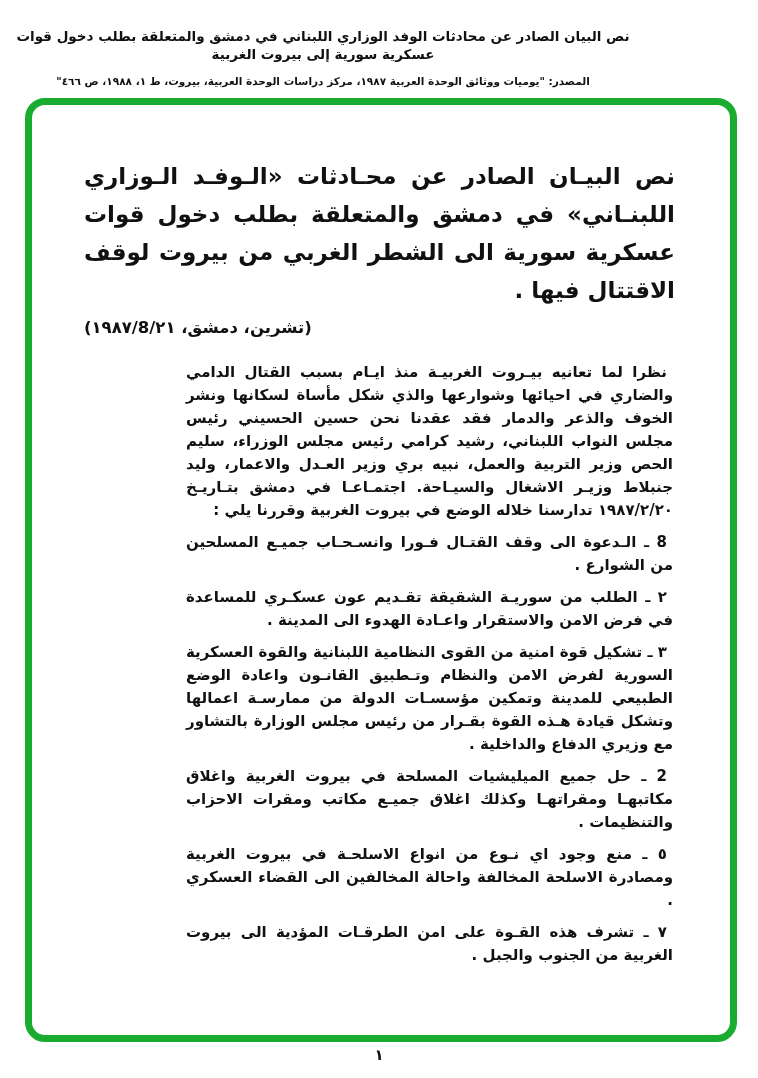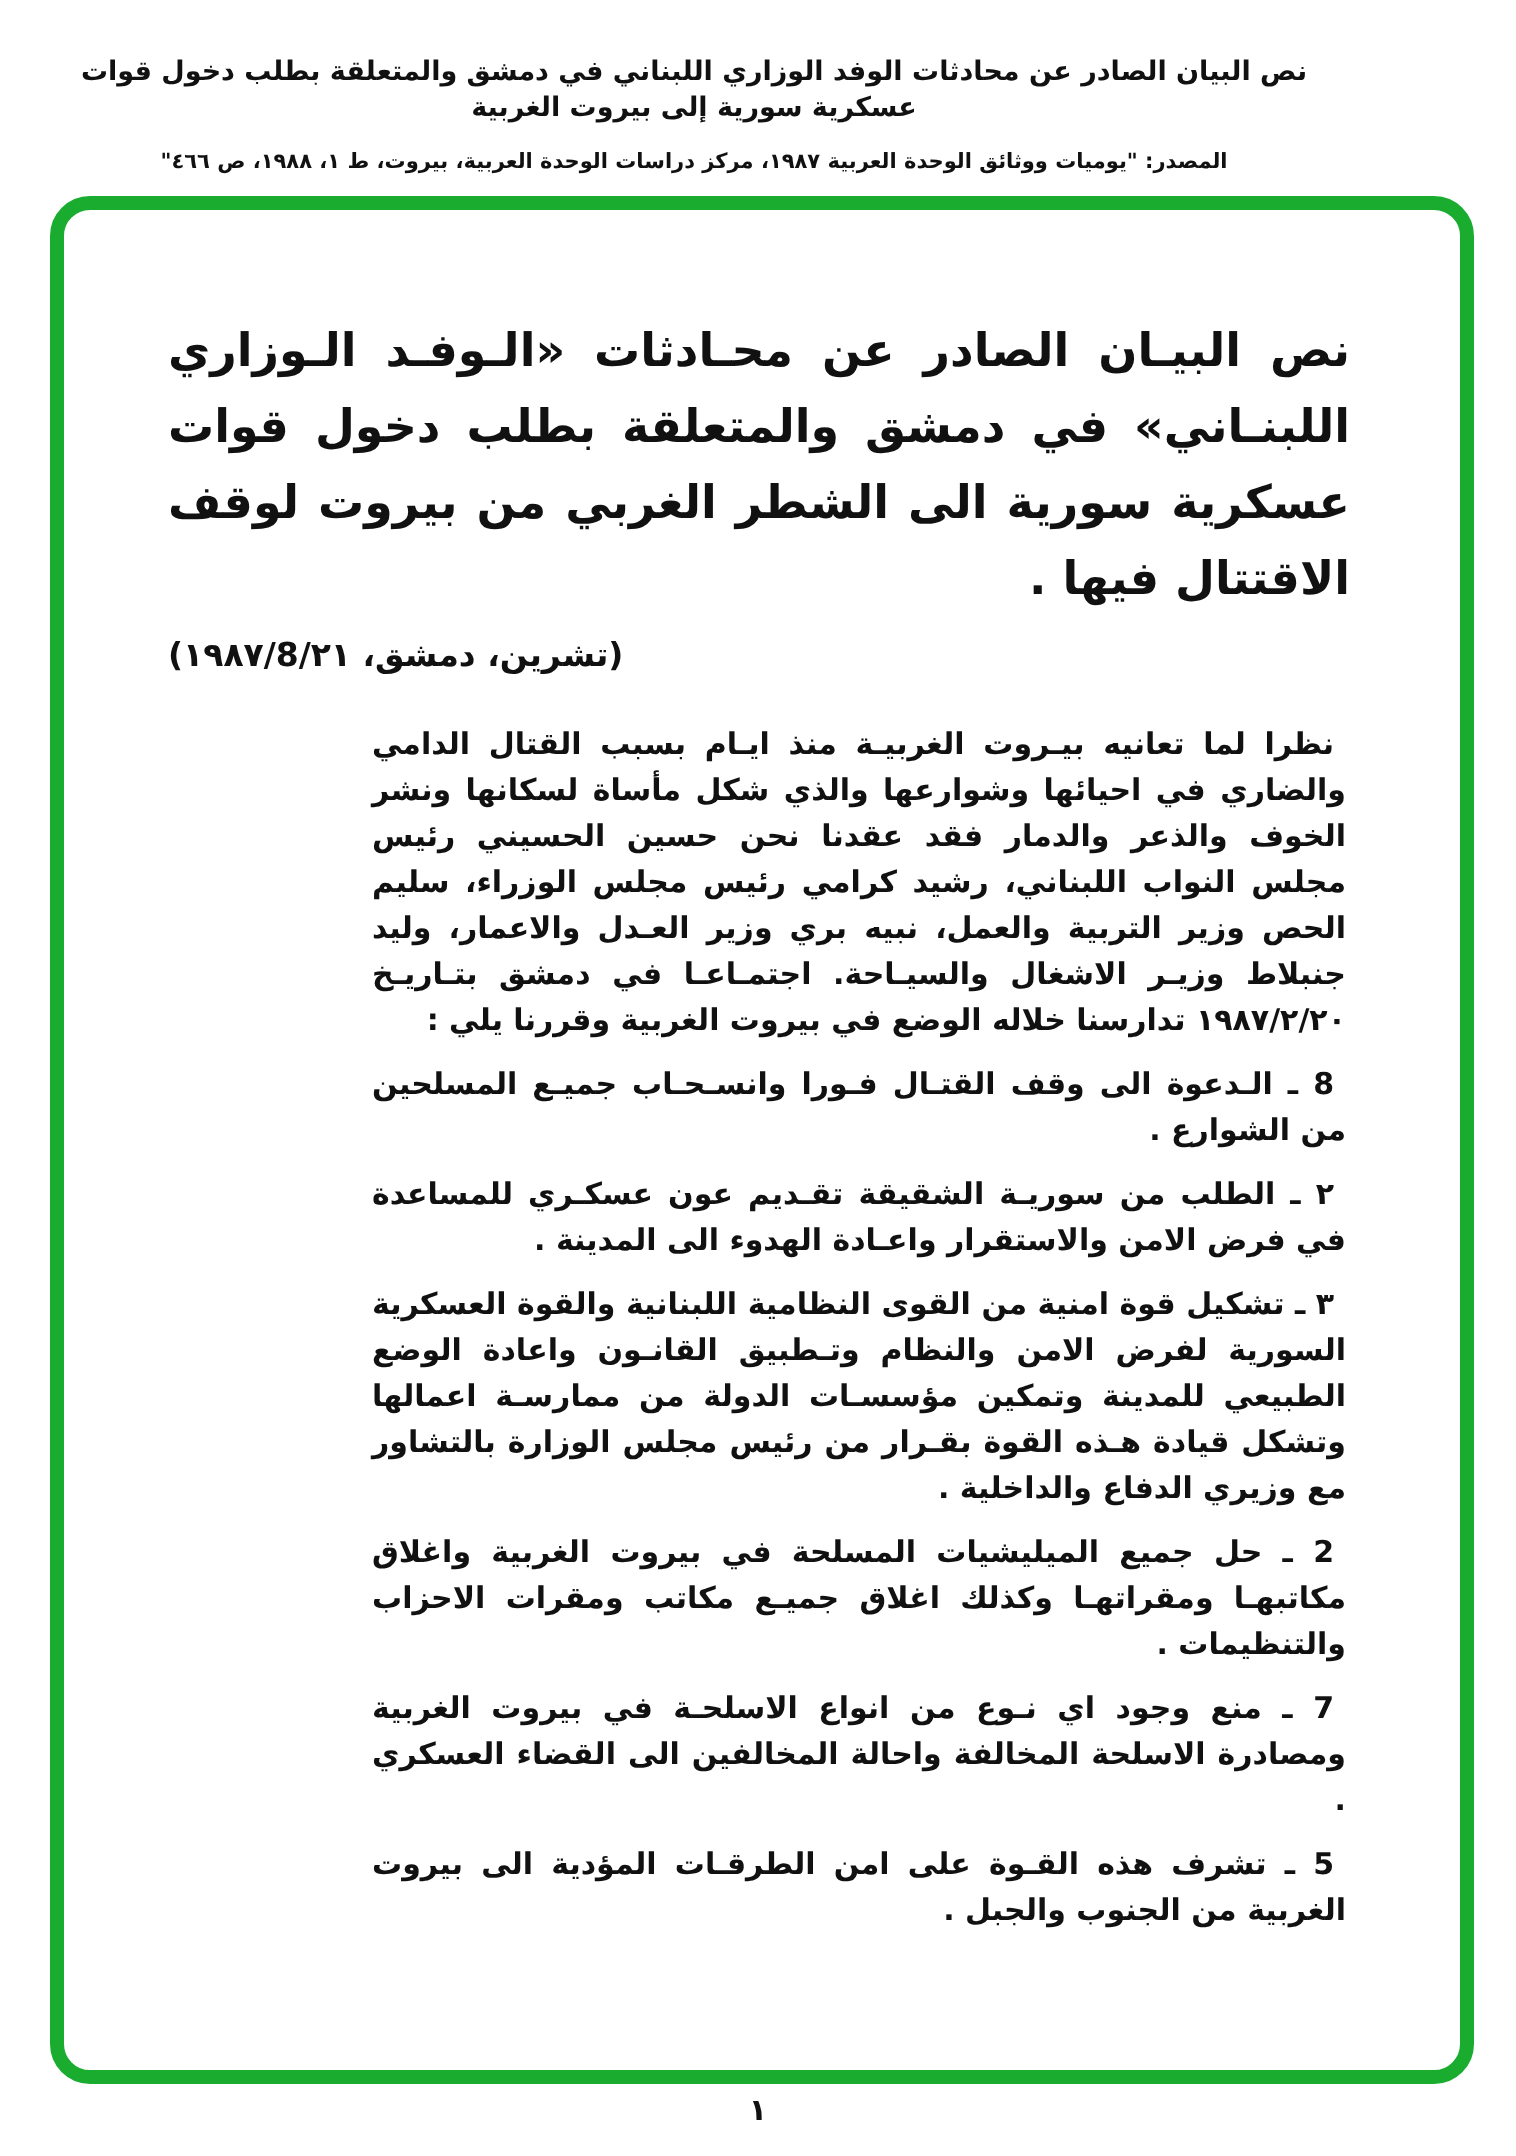--- a/index.html
+++ b/index.html
@@ -20,21 +20,20 @@
     background: #ffffff;
   }
   
   .outer-header {
     position: absolute;
     top: 27px;
     left: 0;
     width: 646px;
     direction: rtl;
     text-align: center;
-    padding-left: 24px;
   }
   .outer-header .h-title {
     font-size: 13.5px;
     font-weight: 700;
     line-height: 18px;
     padding: 0 6px;
   }
   .outer-header .h-source {
     margin-top: 11px;
     font-size: 10.5px;
@@ -116,22 +115,22 @@
       <div class="doc-title">نص البيـان الصادر عن محـادثات «الـوفـد الـوزاري اللبنـاني» في دمشق والمتعلقة بطلب دخول قوات عسكرية سورية الى الشطر الغربي من بيروت لوقف الاقتتال فيها .</div>
 
       <div class="doc-dateline">(تشرين، دمشق، ١٩٨٧/8/٢١)</div>
 
       <div class="doc-body">
         <p>نظرا لما تعانيه بيـروت الغربيـة منذ ايـام بسبب القتال الدامي والضاري في احيائها وشوارعها والذي شكل مأساة لسكانها ونشر الخوف والذعر والدمار فقد عقدنا نحن حسين الحسيني رئيس مجلس النواب اللبناني، رشيد كرامي رئيس مجلس الوزراء، سليم الحص وزير التربية والعمل، نبيه بري وزير العـدل والاعمار، وليد جنبلاط وزيـر الاشغال والسيـاحة. اجتمـاعـا في دمشق بتـاريـخ ١٩٨٧/٢/٢٠ تدارسنا خلاله الوضع في بيروت الغربية وقررنا يلي :</p>
         <p>8 ـ الـدعوة الى وقف القتـال فـورا وانسـحـاب جميـع المسلحين من الشوارع .</p>
         <p>٢ ـ الطلب من سوريـة الشقيقة تقـديم عون عسكـري للمساعدة في فرض الامن والاستقرار واعـادة الهدوء الى المدينة .</p>
         <p>٣ ـ تشكيل قوة امنية من القوى النظامية اللبنانية والقوة العسكرية السورية لفرض الامن والنظام وتـطبيق القانـون واعادة الوضع الطبيعي للمدينة وتمكين مؤسسـات الدولة من ممارسـة اعمالها وتشكل قيادة هـذه القوة بقـرار من رئيس مجلس الوزارة بالتشاور مع وزيري الدفاع والداخلية .</p>
         <p>2 ـ حل جميع الميليشيات المسلحة في بيروت الغربية واغلاق مكاتبهـا ومقراتهـا وكذلك اغلاق جميـع مكاتب ومقرات الاحزاب والتنظيمات .</p>
-        <p>7 ـ منع وجود اي نـوع من انواع الاسلحـة في بيروت الغربية ومصادرة الاسلحة المخالفة واحالة المخالفين الى القضاء العسكري .</p>
-        <p>5 ـ تشرف هذه القـوة على امن الطرقـات المؤدية الى بيروت الغربية من الجنوب والجبل .</p>
+        <p>٥ ـ منع وجود اي نـوع من انواع الاسلحـة في بيروت الغربية ومصادرة الاسلحة المخالفة واحالة المخالفين الى القضاء العسكري .</p>
+        <p>٧ ـ تشرف هذه القـوة على امن الطرقـات المؤدية الى بيروت الغربية من الجنوب والجبل .</p>
       </div>
 
     </div>
   </div>
 
   <div class="page-number">١</div>
 
 </div>
 
 </body></html>

